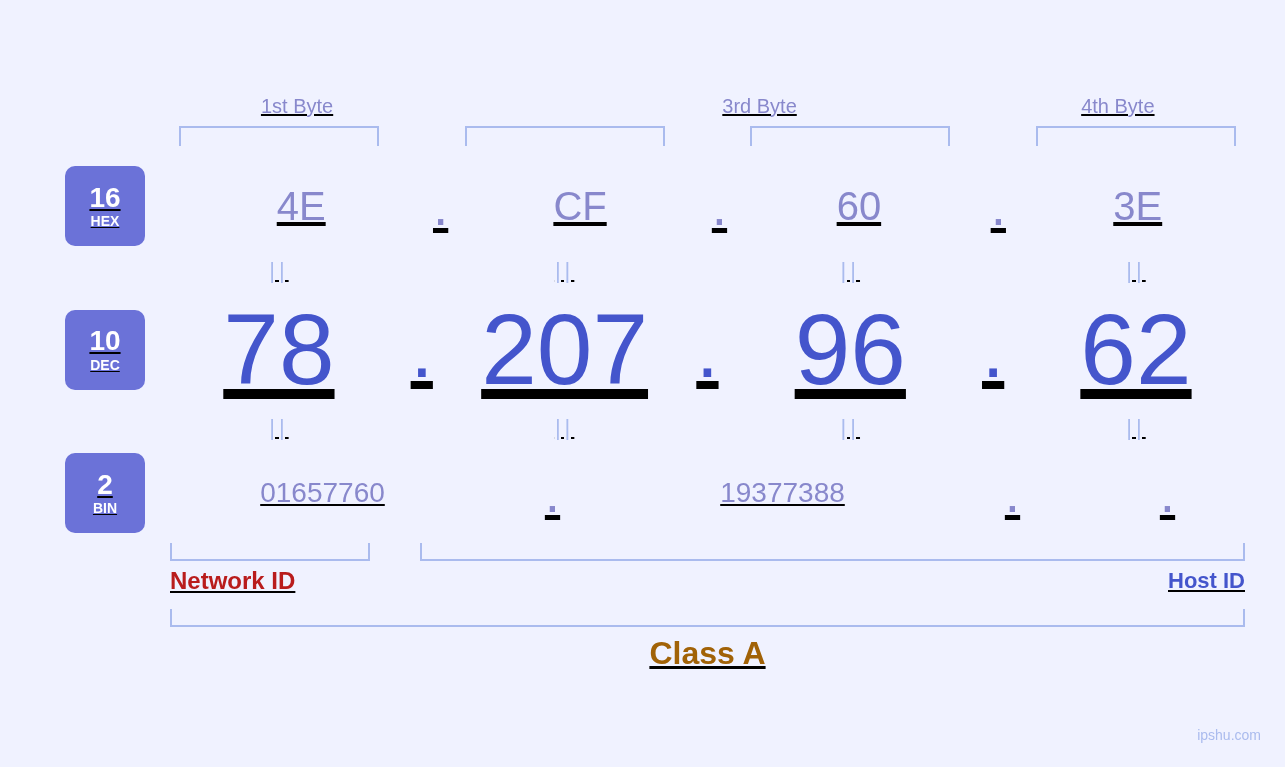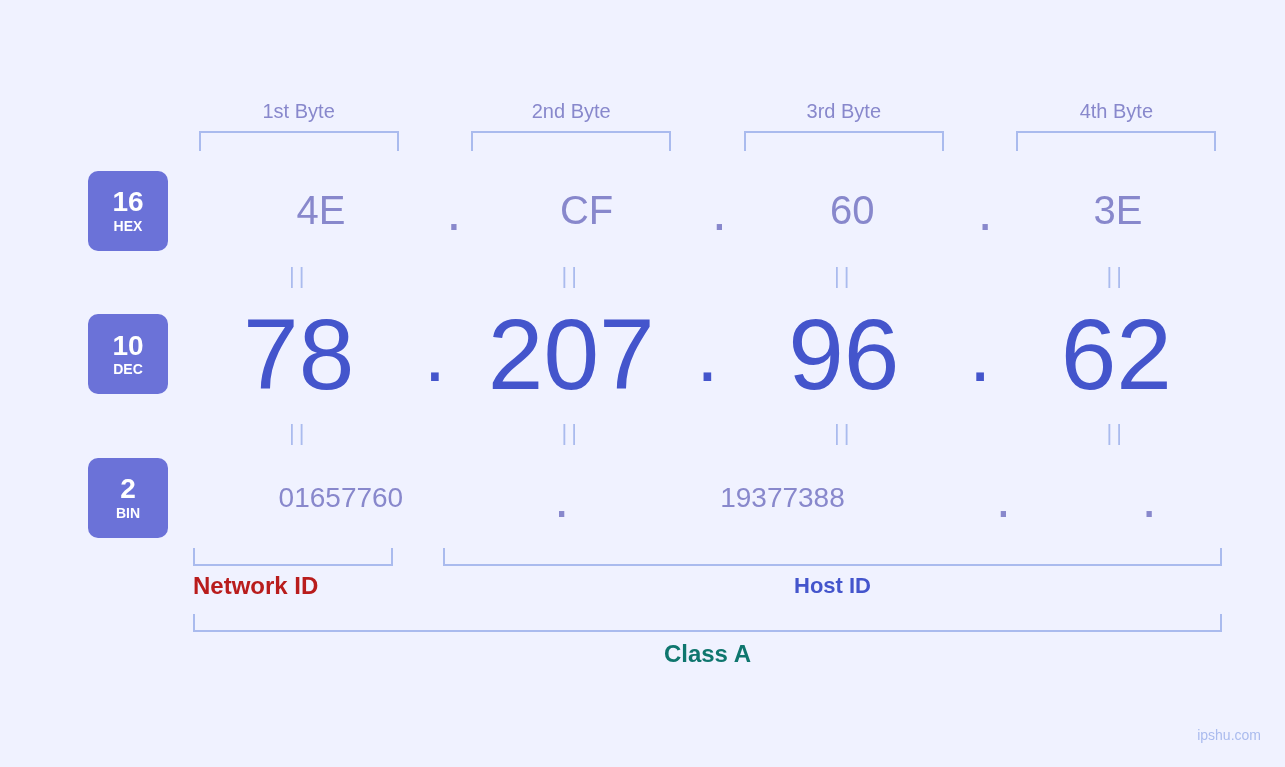--- a/index.html
+++ b/index.html
@@ -20,21 +20,22 @@
     }
 
     .container {
       width: 1285px;
       height: 767px;
       position: relative;
       display: flex;
       flex-direction: column;
       align-items: center;
       justify-content: center;
-      padding: 20px 63px;
+      padding: 20px 40px;
+      text-decoration: underline;
     }
 
     
     .byte-headers {
       display: flex;
       width: 100%;
       justify-content: center;
       margin-bottom: 8px;
     }
 
@@ -221,21 +222,20 @@
 </head>
 <body>
 
 <div class="container">
 
   <div class="byte-headers">
     <div class="left-badge-space"></div>
     <div class="byte-columns">
       <div class="byte-header">1st Byte</div>
       <div class="dot-header"></div>
-      <div class="byte-header">2nd Byte</div>
       <div class="dot-header"></div>
       <div class="byte-header">3rd Byte</div>
       <div class="dot-header"></div>
       <div class="byte-header">4th Byte</div>
     </div>
   </div>
 
   <div class="top-bracket-row">
     <div class="top-bracket-space"></div>
     <div class="top-brackets">
@@ -337,29 +337,29 @@
 
       <div style="flex:1; border-bottom:2px solid #aabbee; border-left:2px solid #aabbee; border-right:2px solid #aabbee; height:18px;"></div>
     </div>
   </div>
 
   <div style="display:flex; width:100%; justify-content:center; margin-top:6px;">
     <div style="width:130px; flex-shrink:0;"></div>
     <div style="flex:1; display:flex; align-items:center;">
       <div style="width:200px; text-align:left; color:#b91c1c; font-size:24px; font-weight:600;">Network ID</div>
       <div style="width:50px;"></div>
-      <div style="flex:1; text-align:center; color:#4455cc; font-size:22px; font-weight:600;">Host ID</div>
+      <div style="flex:1; text-align:right; color:#4455cc; font-size:22px; font-weight:600;">Host ID</div>
     </div>
   </div>
 
   <div style="display:flex; width:100%; justify-content:center; margin-top:14px;">
     <div style="width:130px; flex-shrink:0;"></div>
     <div style="flex:1; border-bottom:2px solid #aabbee; border-left:2px solid #aabbee; border-right:2px solid #aabbee; height:18px;"></div>
   </div>
 
   <div style="display:flex; width:100%; justify-content:center; margin-top:8px;">
     <div style="width:130px; flex-shrink:0;"></div>
-    <div style="flex:1; text-align:center; color:#0f766e; font-size:24px; font-weight:600;">Class A</div>
+    <div style="flex:1; text-align:center; color:#a16207; font-size:32px; font-weight:600;">Class A</div>
   </div>
 
   <div class="watermark">ipshu.com</div>
 
 </div>
 
 </body></html>

